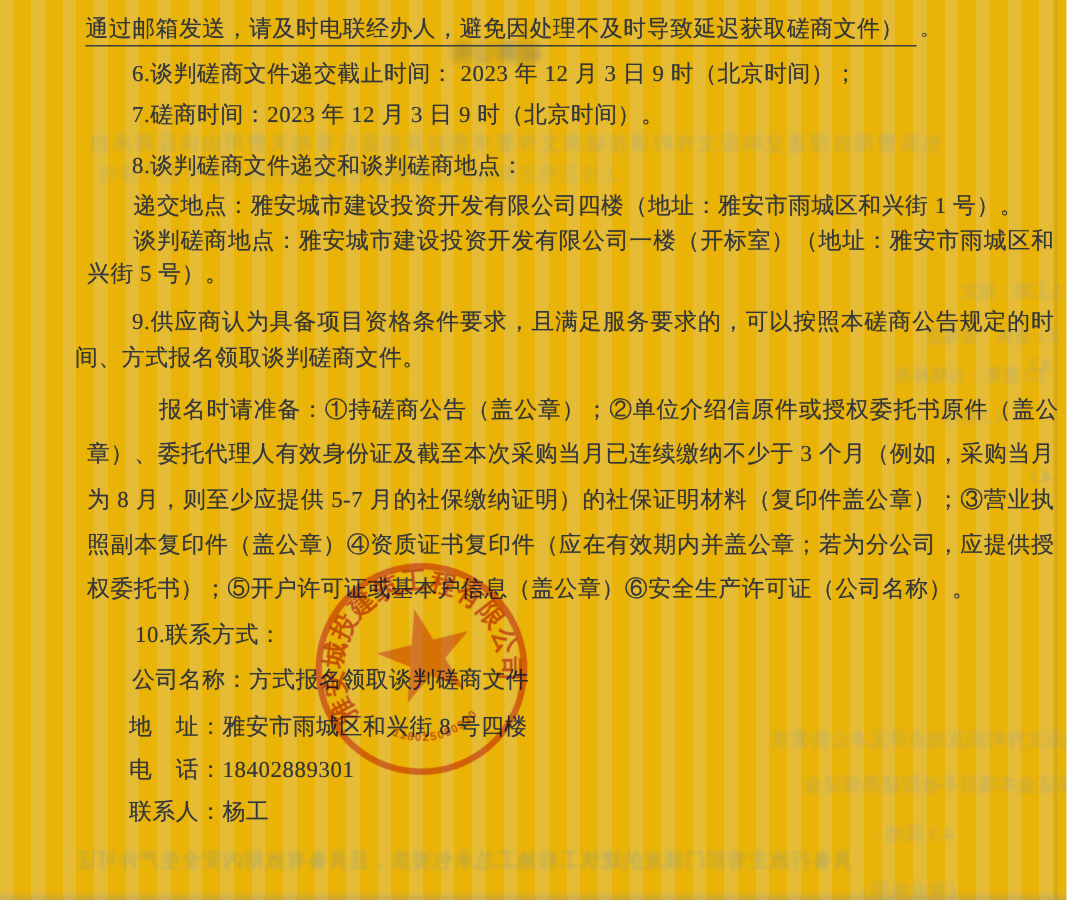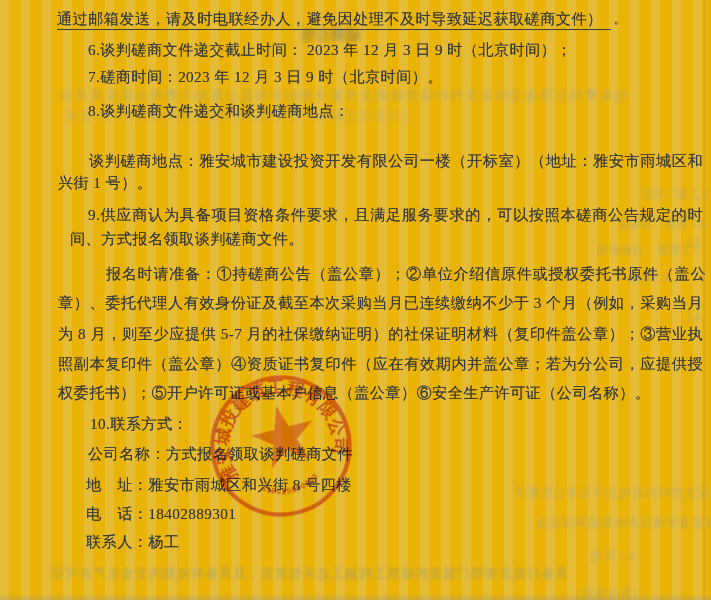--- a/index.html
+++ b/index.html
@@ -19,21 +19,21 @@
   .l0 {left:57px; top:10px;}
   .l0 .ul{display:inline-block;border-bottom:1.6px solid #3b3f42;padding:0 8px 2px 0;}
   .l0 .period{margin-left:3px;font-size:13px;vertical-align:1px;}
   .l1 {left:88px; top:41px;}
   .l2 {left:88px; top:68px;}
   .l3 {left:88px; top:102px;}
   .l4 {left:89px; top:129px;}
   .l5 {left:89px; top:152px;width:614px;text-align-last:justify;}
   .l6 {left:58px; top:174px;}
   .l7 {left:88px; top:206px;width:615px;text-align-last:justify;}
-  .l8 {left:70px; top:230px;}
+  .l8 {left:50px; top:230px;}
   .l9 {left:106px;top:265px;width:600px;text-align-last:justify;}
   .l10{left:58px; top:294px;width:645px;text-align-last:justify;font-family:Liberation Serif, serif;}
   .l11{left:58px; top:325px;width:645px;text-align-last:justify;}
   .l12{left:58px; top:355px;width:645px;text-align-last:justify;}
   .l13{left:58px; top:384px;}
   .l14{left:90px; top:415px;}
   .l15{left:88px; top:445px;}
   .l16{left:86px; top:476px;}
   .l17{left:86px; top:505px;}
   .l18{left:86px; top:533px;font-family:Liberation Serif, serif;}
@@ -84,22 +84,23 @@
   <div class="gh gh2">（4）磋商保证金本项目不收取磋商保证金</div>
   <div class="gh gi">4.3 其他：</div>
   <div class="gh gj">具备行政主管部门颁发的建筑工程施工总承包资质，且具备有效期内安全生产许可证</div>
   <div class="gh gk">（营业执照）</div>
   <div class="smudge">磋商公告</div>
 
   <div class="ln l0"><span class="ul">通过邮箱发送，请及时电联经办人，避免因处理不及时导致延迟获取磋商文件）</span><span class="period">。</span></div>
   <div class="ln l1">6.谈判磋商文件递交截止时间： 2023 年 12 月 3 日 9 时（北京时间）；</div>
   <div class="ln l2">7.磋商时间：2023 年 12 月 3 日 9 时（北京时间）。</div>
   <div class="ln l3">8.谈判磋商文件递交和谈判磋商地点：</div>
+  <div class="ln l4">递交地点：雅安城市建设投资开发有限公司四楼（地址：雅安市雨城区和兴街 1 号）。</div>
   <div class="ln l5 just">谈判磋商地点：雅安城市建设投资开发有限公司一楼（开标室）（地址：雅安市雨城区和</div>
-  <div class="ln l6">兴街 1 号）。</div>
+  <div class="ln l6">兴街 5 号）。</div>
   <div class="ln l7 just">9.供应商认为具备项目资格条件要求，且满足服务要求的，可以按照本磋商公告规定的时</div>
   <div class="ln l8">间、方式报名领取谈判磋商文件。</div>
   <div class="ln l9 just">报名时请准备：①持磋商公告（盖公章）；②单位介绍信原件或授权委托书原件（盖公</div>
   <div class="ln l10 just">章）、委托代理人有效身份证及截至本次采购当月已连续缴纳不少于 3 个月（例如，采购当月</div>
   <div class="ln l11 just">为 8 月，则至少应提供 5-7 月的社保缴纳证明）的社保证明材料（复印件盖公章）；③营业执</div>
   <div class="ln l12 just">照副本复印件（盖公章）④资质证书复印件（应在有效期内并盖公章；若为分公司，应提供授</div>
   <div class="ln l13">权委托书）；⑤开户许可证或基本户信息（盖公章）⑥安全生产许可证（公司名称）。</div>
   <div class="ln l14">10.联系方式：</div>
   <div class="ln l15">公司名称：方式报名领取谈判磋商文件</div>
   <div class="ln l16">地　址：雅安市雨城区和兴街 8 号四楼</div>

